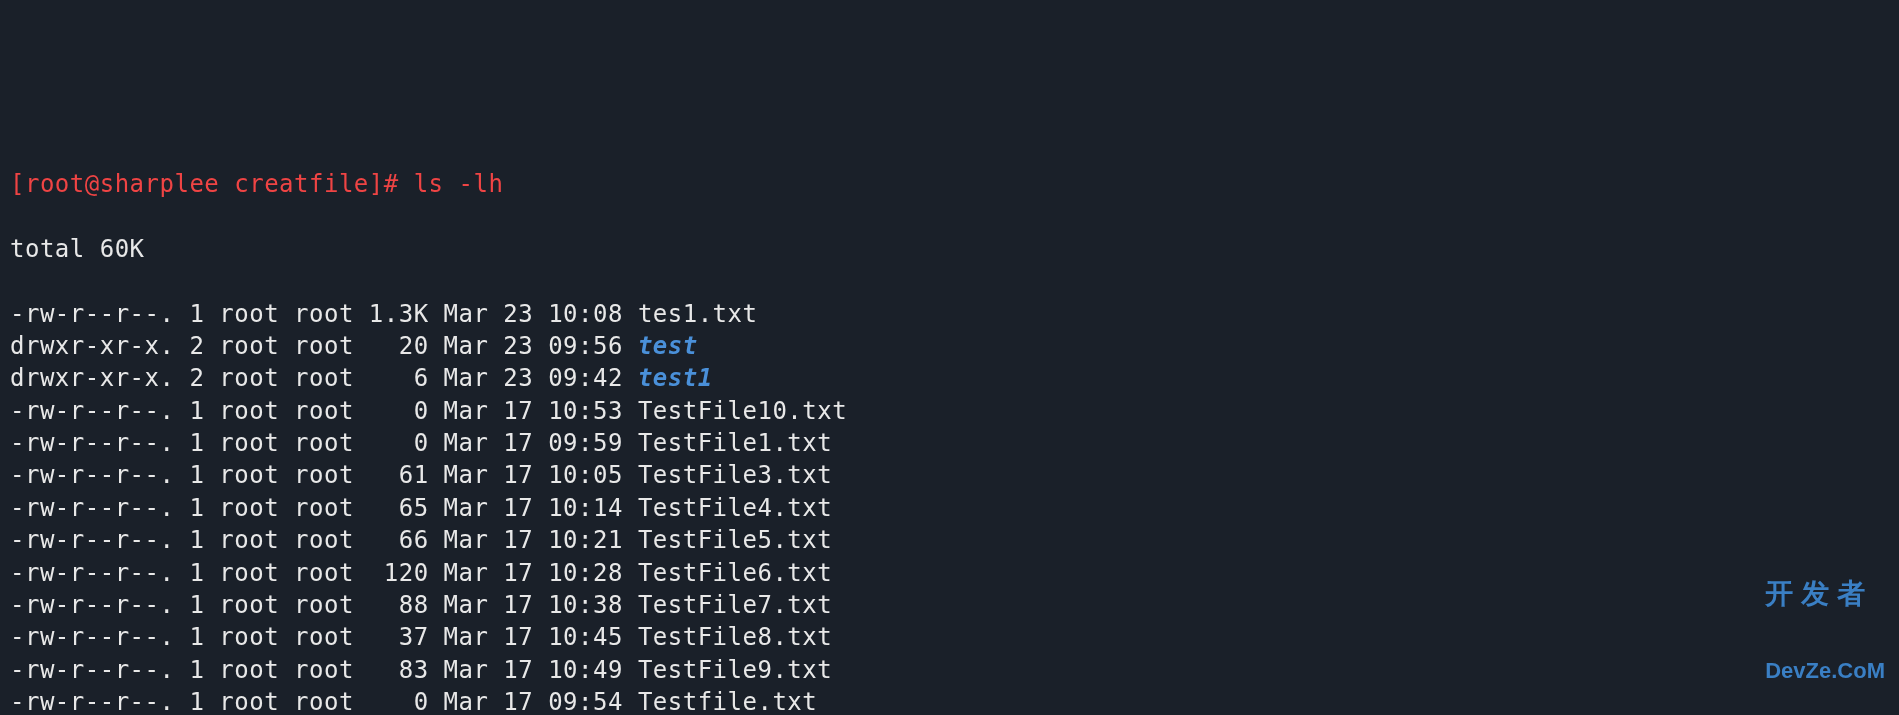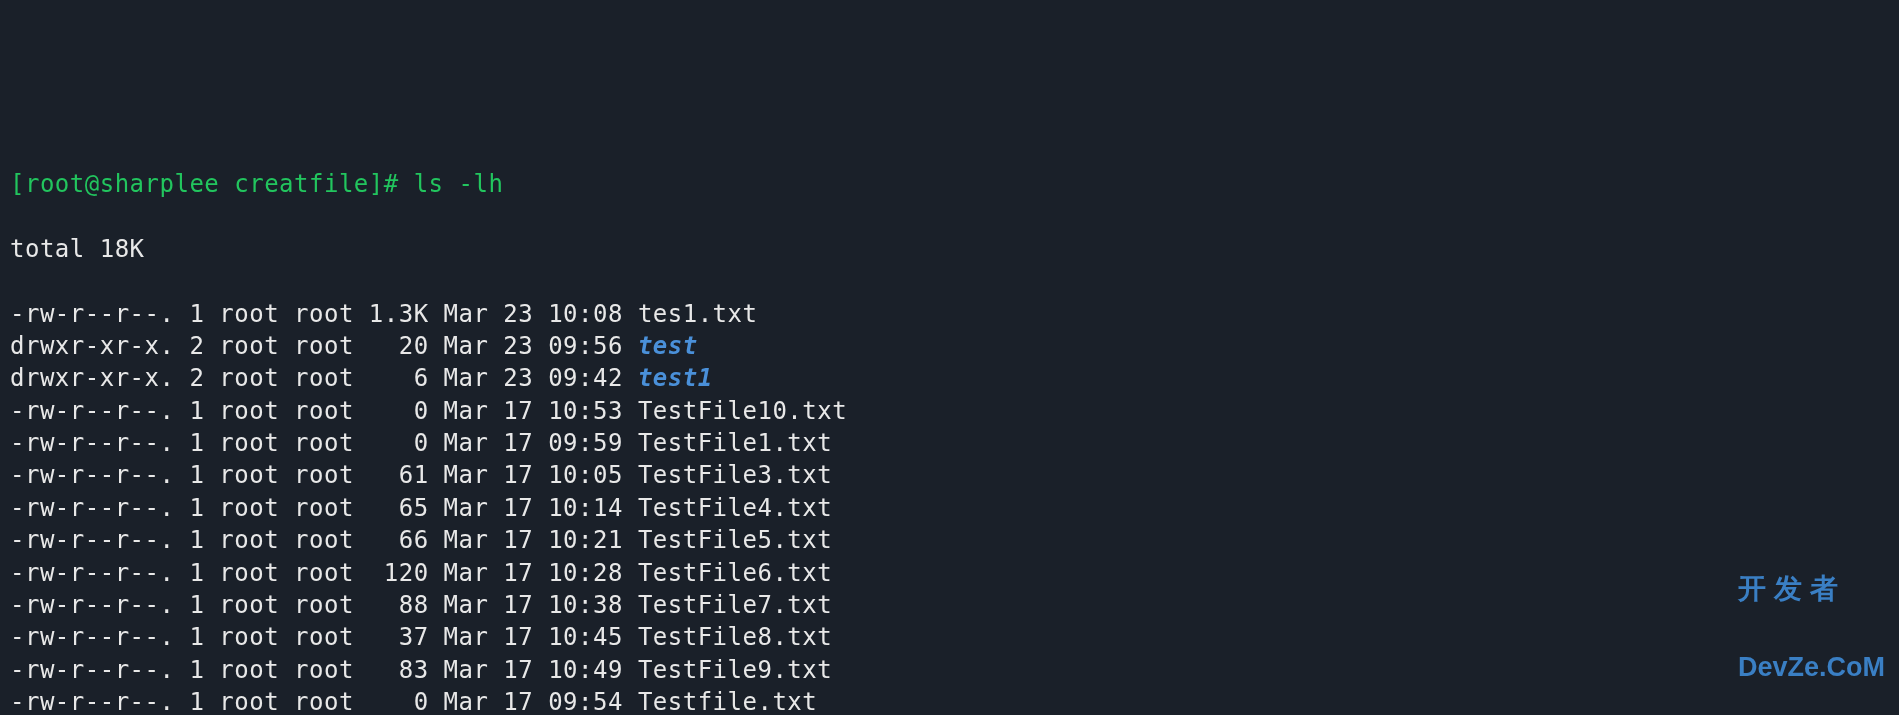--- a/index.html
+++ b/index.html
@@ -17,21 +17,21 @@
       width: 1899px;
       height: 715px;
       position: relative;
       overflow: hidden;
       white-space: pre;
     }
     .terminal {
       letter-spacing: 0.5px;
     }
     .prompt-line {
-      color: #22c55e;
+      color: #ef4444;
     }
     .dir-name {
       color: #4a90d9;
       font-weight: bold;
       font-style: italic;
     }
     .file-line {
       color: #e8e8e8;
     }
     .watermark {
@@ -43,33 +43,33 @@
       text-align: left;
       line-height: 1.05;
       margin-left: 47px;
     }
     .watermark .line1 {
       font-size: 28px;
       letter-spacing: 8px;
       font-weight: bold;
     }
     .watermark .line2 {
-      font-size: 27px;
+      font-size: 22px;
       letter-spacing: 0px;
       font-weight: bold;
     }
   </style>
 </head>
 <body>
 
 
 
 <div class="terminal">
 <div class="prompt-line"><span>[root@sharplee creatfile]# </span><span>ls -lh</span></div>
-<div class="file-line">total 18K</div>
+<div class="file-line">total 60K</div>
 <div id="file-list"><div class="file-line"><span>-rw-r--r--. 1 root root 1.3K Mar 23 10:08 </span><span>tes1.txt</span></div><div class="file-line"><span>drwxr-xr-x. 2 root root   20 Mar 23 09:56 </span><span class="dir-name">test</span></div><div class="file-line"><span>drwxr-xr-x. 2 root root    6 Mar 23 09:42 </span><span class="dir-name">test1</span></div><div class="file-line"><span>-rw-r--r--. 1 root root    0 Mar 17 10:53 </span><span>TestFile10.txt</span></div><div class="file-line"><span>-rw-r--r--. 1 root root    0 Mar 17 09:59 </span><span>TestFile1.txt</span></div><div class="file-line"><span>-rw-r--r--. 1 root root   61 Mar 17 10:05 </span><span>TestFile3.txt</span></div><div class="file-line"><span>-rw-r--r--. 1 root root   65 Mar 17 10:14 </span><span>TestFile4.txt</span></div><div class="file-line"><span>-rw-r--r--. 1 root root   66 Mar 17 10:21 </span><span>TestFile5.txt</span></div><div class="file-line"><span>-rw-r--r--. 1 root root  120 Mar 17 10:28 </span><span>TestFile6.txt</span></div><div class="file-line"><span>-rw-r--r--. 1 root root   88 Mar 17 10:38 </span><span>TestFile7.txt</span></div><div class="file-line"><span>-rw-r--r--. 1 root root   37 Mar 17 10:45 </span><span>TestFile8.txt</span></div><div class="file-line"><span>-rw-r--r--. 1 root root   83 Mar 17 10:49 </span><span>TestFile9.txt</span></div><div class="file-line"><span>-rw-r--r--. 1 root root    0 Mar 17 09:54 </span><span>Testfile.txt</span></div></div>
 
 </div>
 
 <div class="watermark">
   <div class="line1">开发者</div>
   <div class="line2">DevZe.CoM</div>
 </div>
 
 

